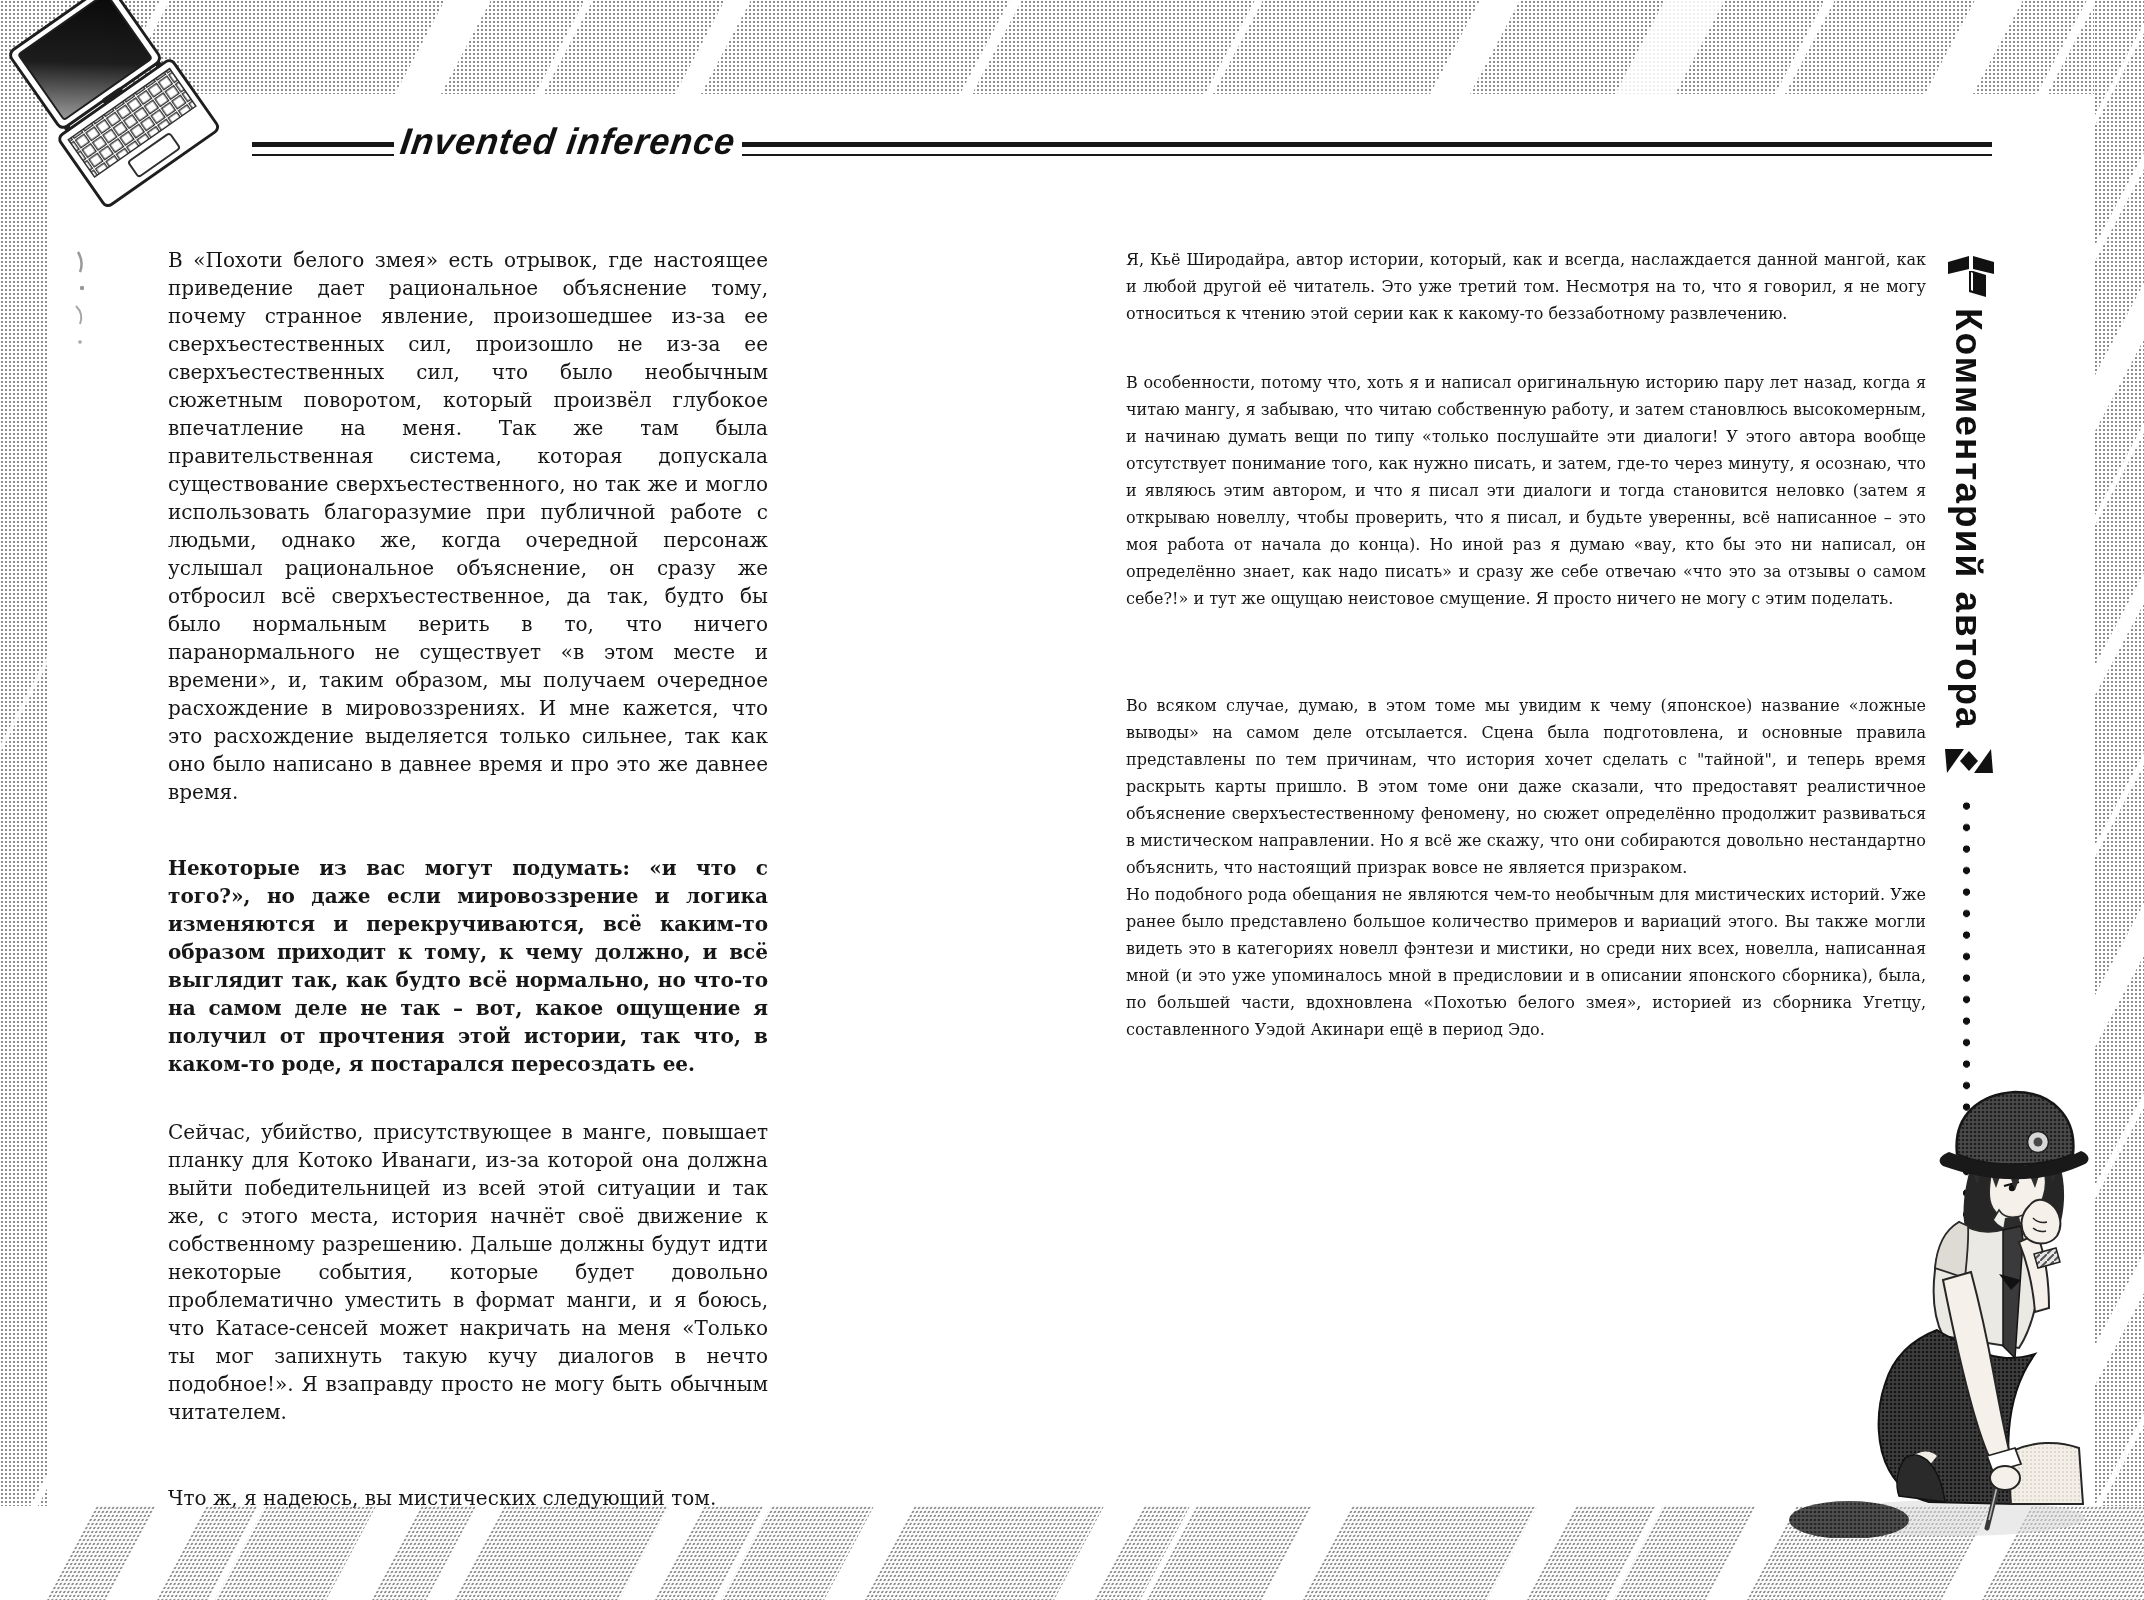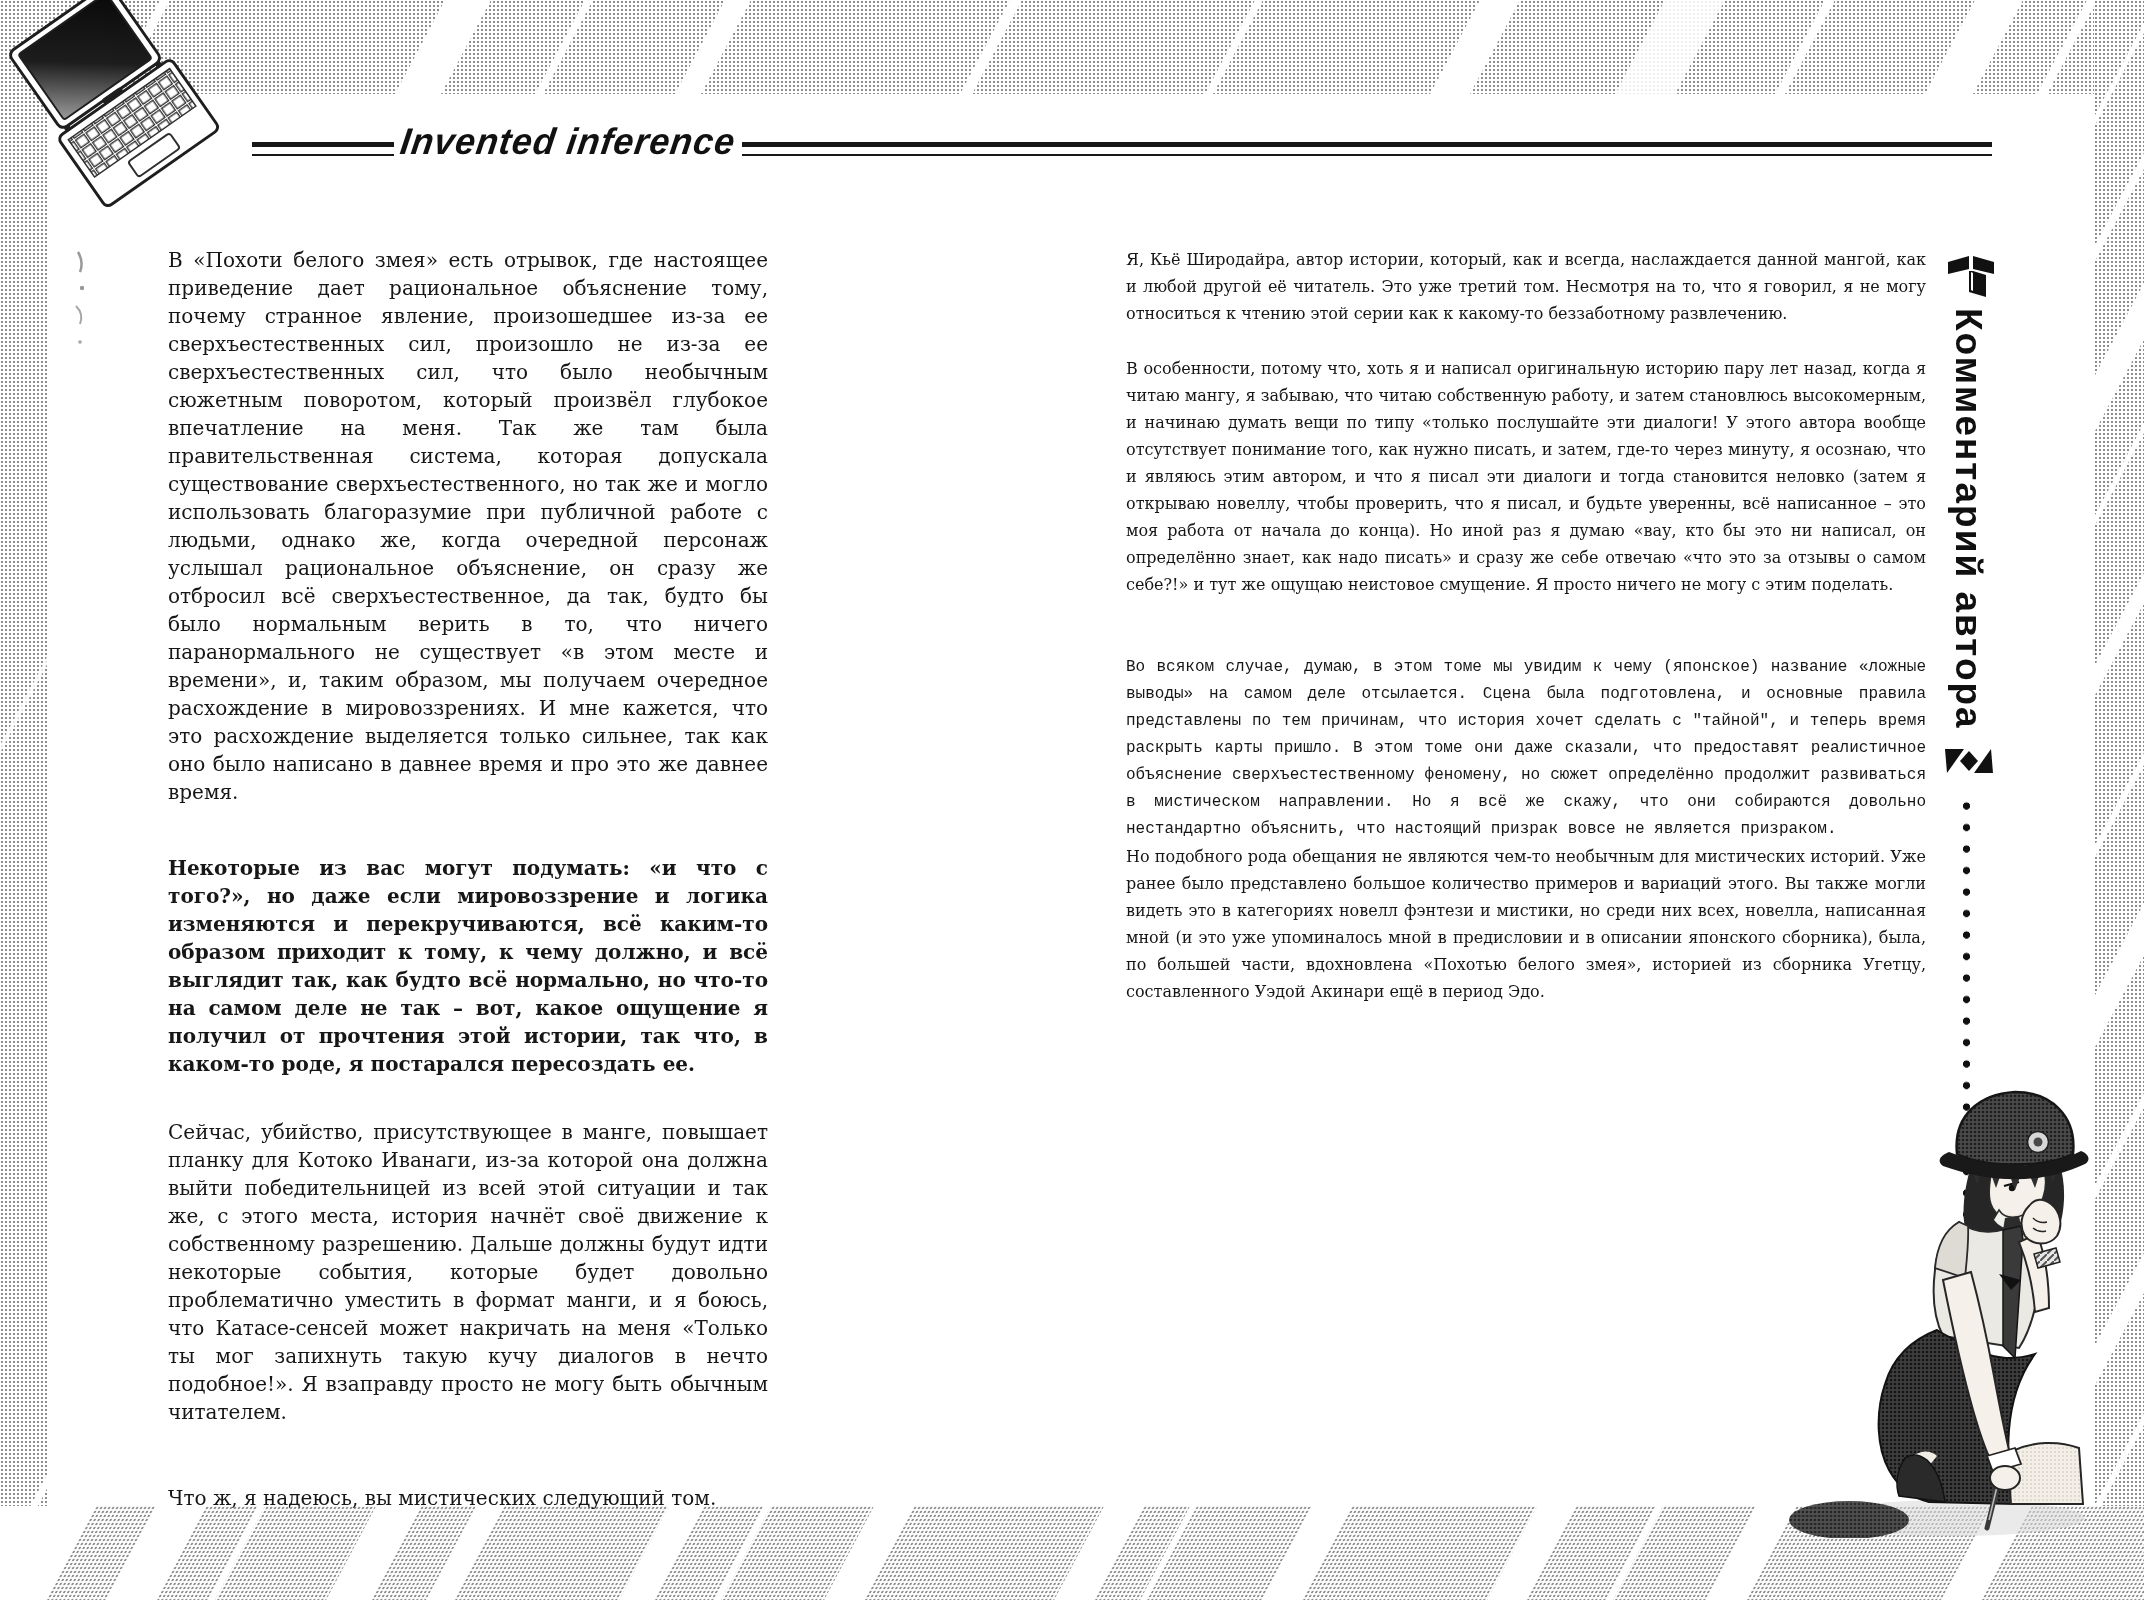--- a/index.html
+++ b/index.html
@@ -24,22 +24,22 @@
     font-family:"Liberation Sans", sans-serif;font-weight:700;font-style:italic;
     font-size:37px;letter-spacing:1px;color:#111;transform:skewX(-8deg) scaleX(.97);}
   
   .col{position:absolute;text-align:justify;}
   .col p{margin:0;}
   .col-left{left:168px;top:246px;width:600px;font-size:20px;line-height:28px;}
   .col-right{left:1126px;top:246px;width:800px;font-size:16px;line-height:27px;}
   .col-left .p2{margin-top:48px;font-weight:bold;}
   .col-left .p3{margin-top:40px;}
   .col-left .p4{margin-top:58px;}
-  .col-right .p2{margin-top:28px;}
-  .col-right .p3{margin-top:56px;font-family:Liberation Mono, monospace;}
+  .col-right .p2{margin-top:42px;}
+  .col-right .p3{margin-top:80px;}
   .col-right .p4{}
   .signature{margin-top:28px;text-align:right;padding-right:16px;}
   
   .side-icon{position:absolute;}
   .vtitle-wrap{position:absolute;left:1942px;top:308px;width:52px;height:440px;
     display:flex;justify-content:center;}
   .vtitle{writing-mode:vertical-rl;font-family:"Liberation Sans", sans-serif;
     font-weight:700;font-size:37px;letter-spacing:2px;color:#101010;white-space:nowrap;}
   .dotcol{position:absolute;left:1960px;top:798px;width:13px;height:648px;
     background-image:radial-gradient(circle at 6.5px 8px,#101010 3.3px, rgba(0,0,0,0) 3.9px);

